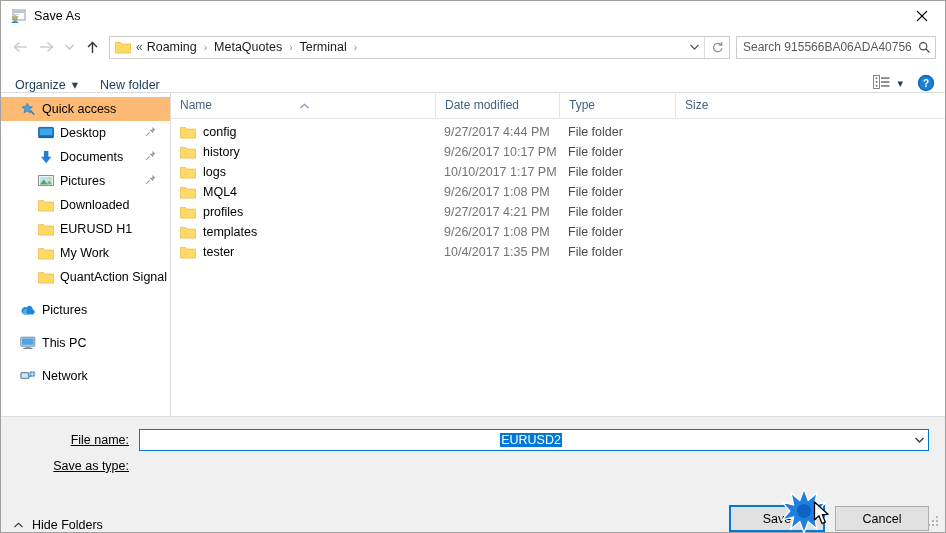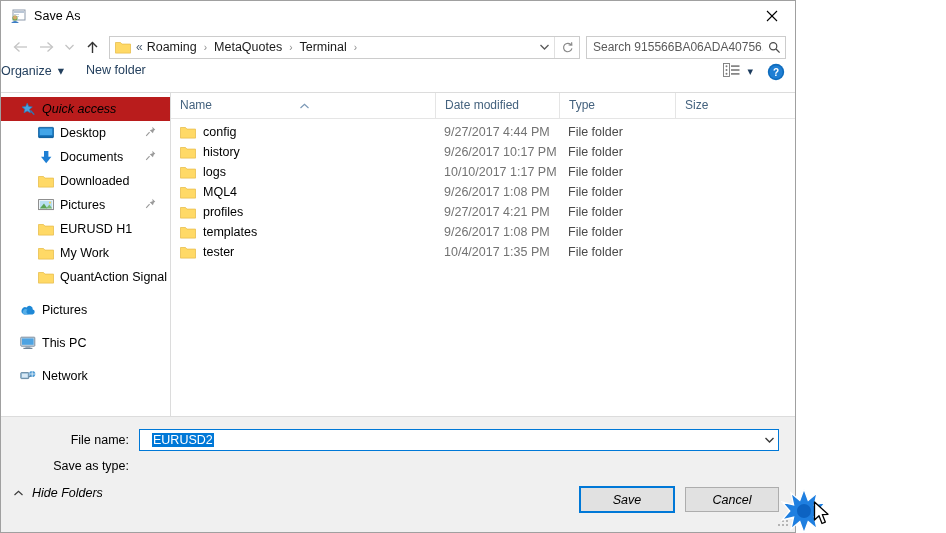--- a/index.html
+++ b/index.html
@@ -10,21 +10,21 @@
     width: 946px;
     height: 533px;
     overflow: hidden;
     font-family: "Liberation Sans", sans-serif;
     font-size: 12px;
     color: #000;
     background: #ffffff;
   }
   .dialog {
     position: relative;
-    width: 796px;
+    width: 946px;
     height: 533px;
     background: #f0f0f0;
     box-sizing: border-box;
     border: 1px solid #a0a0a0;
     display: flex;
     flex-direction: column;
   }
 
   
   .titlebar {
@@ -151,22 +151,22 @@
     flex: 0 0 auto;
   }
 
   
   .cmdbar {
     height: 30px;
     min-height: 30px;
     background: #ffffff;
     border-bottom: 1px solid #dcdcdc;
     display: flex;
-    align-items: flex-start;
-    padding: 0 10px 0 0;
+    align-items: flex-end;
+    padding: 0 10px 0 14px;
     box-sizing: border-box;
   }
   .cmd {
     font-size: 12.5px;
     color: #24405e;
     display: flex;
     align-items: center;
     margin-right: 22px;
     white-space: nowrap;
   }
@@ -193,21 +193,21 @@
   }
   .navitem {
     height: 24px;
     display: flex;
     align-items: center;
     font-size: 12.5px;
     color: #000;
     position: relative;
     box-sizing: border-box;
   }
-  .navitem.selected { background: #b91c1c; font-style: italic; }
+  .navitem.selected { background: #fdba74; }
   .navitem .ico {
     width: 16px; height: 16px;
     flex: 0 0 auto;
     display:flex; align-items:center; justify-content:center;
     margin-right: 6px;
     position: relative;
   }
   .navitem .lbl { white-space: nowrap; }
   .navitem .pin {
     position: absolute;
@@ -298,20 +298,21 @@
     height: 22px;
     margin-bottom: 4px;
   }
   .formlabel {
     width: 112px;
     text-align: right;
     padding-right: 10px;
     font-size: 12.5px;
     color: #000;
     flex: 0 0 auto;
+    text-decoration: underline;
   }
   .combo {
     flex: 1 1 auto;
     height: 22px;
     box-sizing: border-box;
     display: flex;
     align-items: center;
     min-width: 0;
   }
   .combo.filename {
@@ -322,45 +323,45 @@
     border: 1px solid #cfcfcf;
     background: #e4e4e4;
   }
   .combo .val {
     flex: 1 1 auto;
     font-size: 12.5px;
     padding-left: 12px;
     white-space: nowrap;
     overflow: hidden;
     color: #000;
+    text-align: center;
   }
   .combo.filename .val .sel {
     background: #0078d7;
     color: #ffffff;
     padding: 1px 1px;
   }
   .combo .chev {
     width: 18px;
     flex: 0 0 auto;
     display: flex;
     align-items: center;
     justify-content: center;
   }
 
   
   .footer {
     background: #f0f0f0;
     height: 46px;
     min-height: 46px;
     display: flex;
-    align-items: flex-start;
+    align-items: flex-end;
     padding: 0 16px 0 12px;
     box-sizing: border-box;
     position: relative;
-    font-style: italic;
   }
   .hidefolders {
     display: flex;
     align-items: center;
     font-size: 12.5px;
     color: #000;
   }
   .hidefolders .caretup { margin-right: 8px; }
   .footerspacer { flex: 1 1 auto; }
   .btn {
@@ -576,43 +577,43 @@
           <svg width="11" height="11" viewBox="0 0 11 11">
             <path d="M7.3 0.8 l3 3 l-1.4 0.6 l-1 2.9 l-3.1-3.1 l2.9-1 z" fill="#9a9a9a"></path>
             <line x1="4.6" y1="6.1" x2="1.2" y2="9.8" stroke="#9a9a9a" stroke-width="1.1"></line>
           </svg>
         </span>
       </div>
 
       <div class="navitem lvl1">
         <span class="ico">
           <svg width="16" height="14" viewBox="0 0 16 14">
-            <path d="M0.5 2.5 h5 l1.4 1.6 h8.6 v9 h-15 z" fill="#ffd966" stroke="#e8bf4f" stroke-width="0.8"></path>
-          </svg>
-        </span>
-        <span class="lbl">Downloaded</span>
-      </div>
-
-      <div class="navitem lvl1">
-        <span class="ico">
-          <svg width="16" height="14" viewBox="0 0 16 14">
             <rect x="0.6" y="1.6" width="14.8" height="10" fill="#ffffff" stroke="#7d7d7d" stroke-width="0.9"></rect>
             <rect x="1.8" y="2.8" width="12.4" height="7.6" fill="#b9e0f3"></rect>
             <polygon points="1.8,10.4 6,5.4 9.4,10.4" fill="#5aa455"></polygon>
             <polygon points="8,10.4 11.4,6.6 14.2,10.4" fill="#7ab874"></polygon>
             <circle cx="12" cy="4.6" r="1.1" fill="#f3d35a"></circle>
           </svg>
         </span>
         <span class="lbl">Pictures</span>
         <span class="pin">
           <svg width="11" height="11" viewBox="0 0 11 11">
             <path d="M7.3 0.8 l3 3 l-1.4 0.6 l-1 2.9 l-3.1-3.1 l2.9-1 z" fill="#9a9a9a"></path>
             <line x1="4.6" y1="6.1" x2="1.2" y2="9.8" stroke="#9a9a9a" stroke-width="1.1"></line>
           </svg>
         </span>
+      </div>
+
+      <div class="navitem lvl1">
+        <span class="ico">
+          <svg width="16" height="14" viewBox="0 0 16 14">
+            <path d="M0.5 2.5 h5 l1.4 1.6 h8.6 v9 h-15 z" fill="#ffd966" stroke="#e8bf4f" stroke-width="0.8"></path>
+          </svg>
+        </span>
+        <span class="lbl">Downloaded</span>
       </div>
 
       <div class="navitem lvl1">
         <span class="ico">
           <svg width="16" height="14" viewBox="0 0 16 14">
             <path d="M0.5 2.5 h5 l1.4 1.6 h8.6 v9 h-15 z" fill="#ffd966" stroke="#e8bf4f" stroke-width="0.8"></path>
           </svg>
         </span>
         <span class="lbl">EURUSD H1</span>
       </div>

